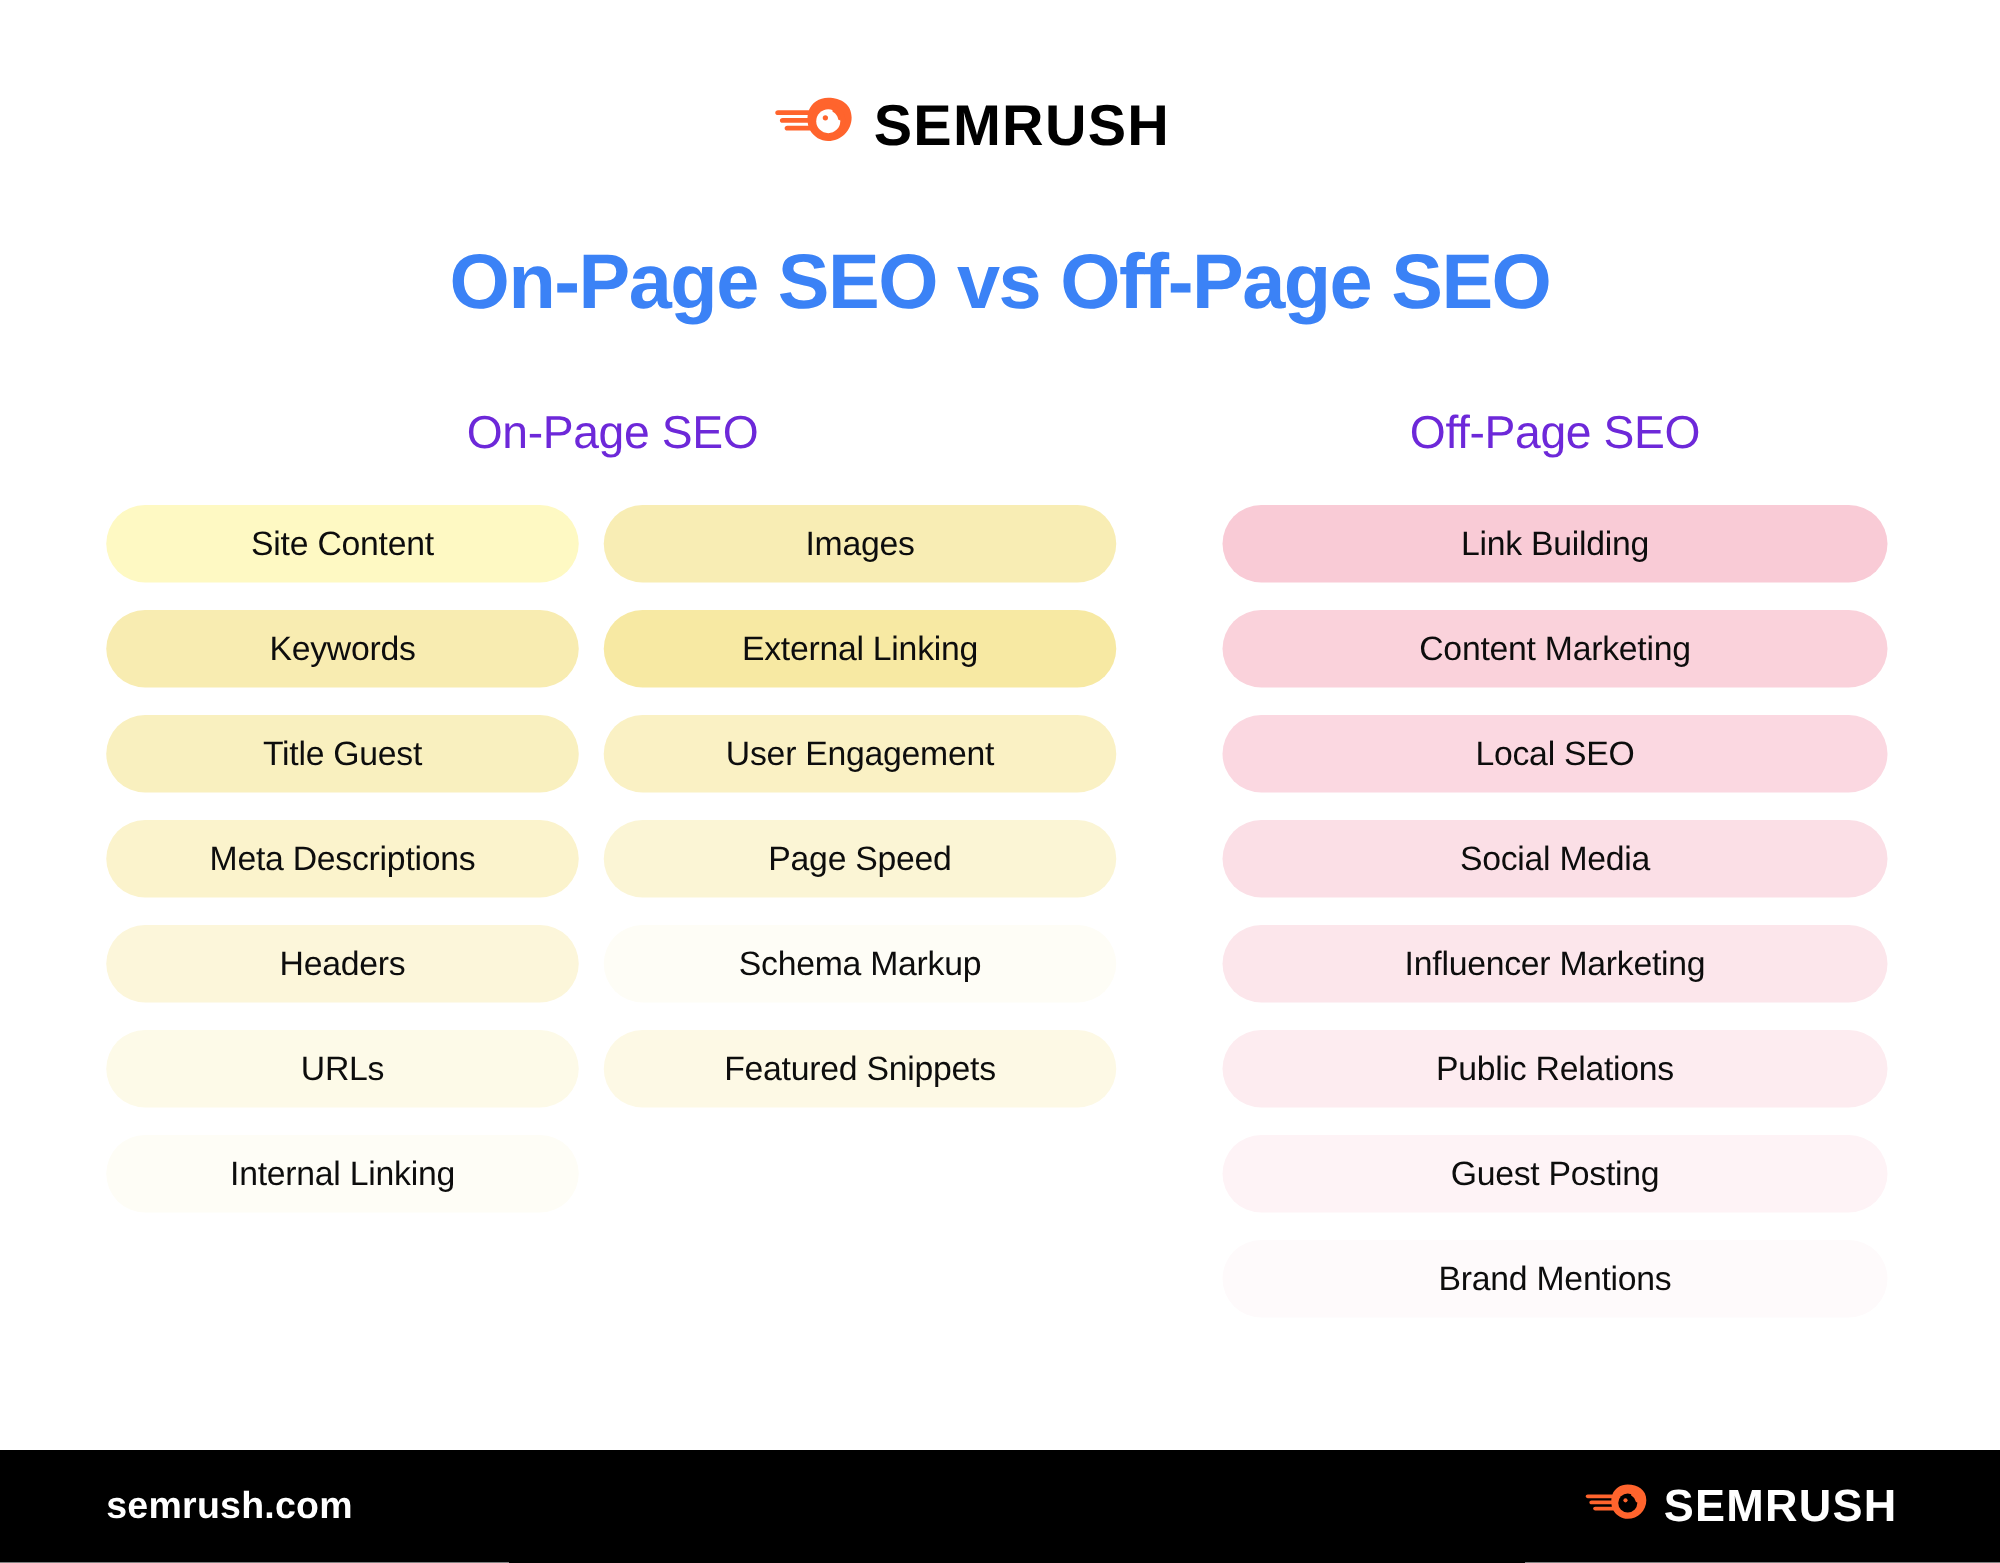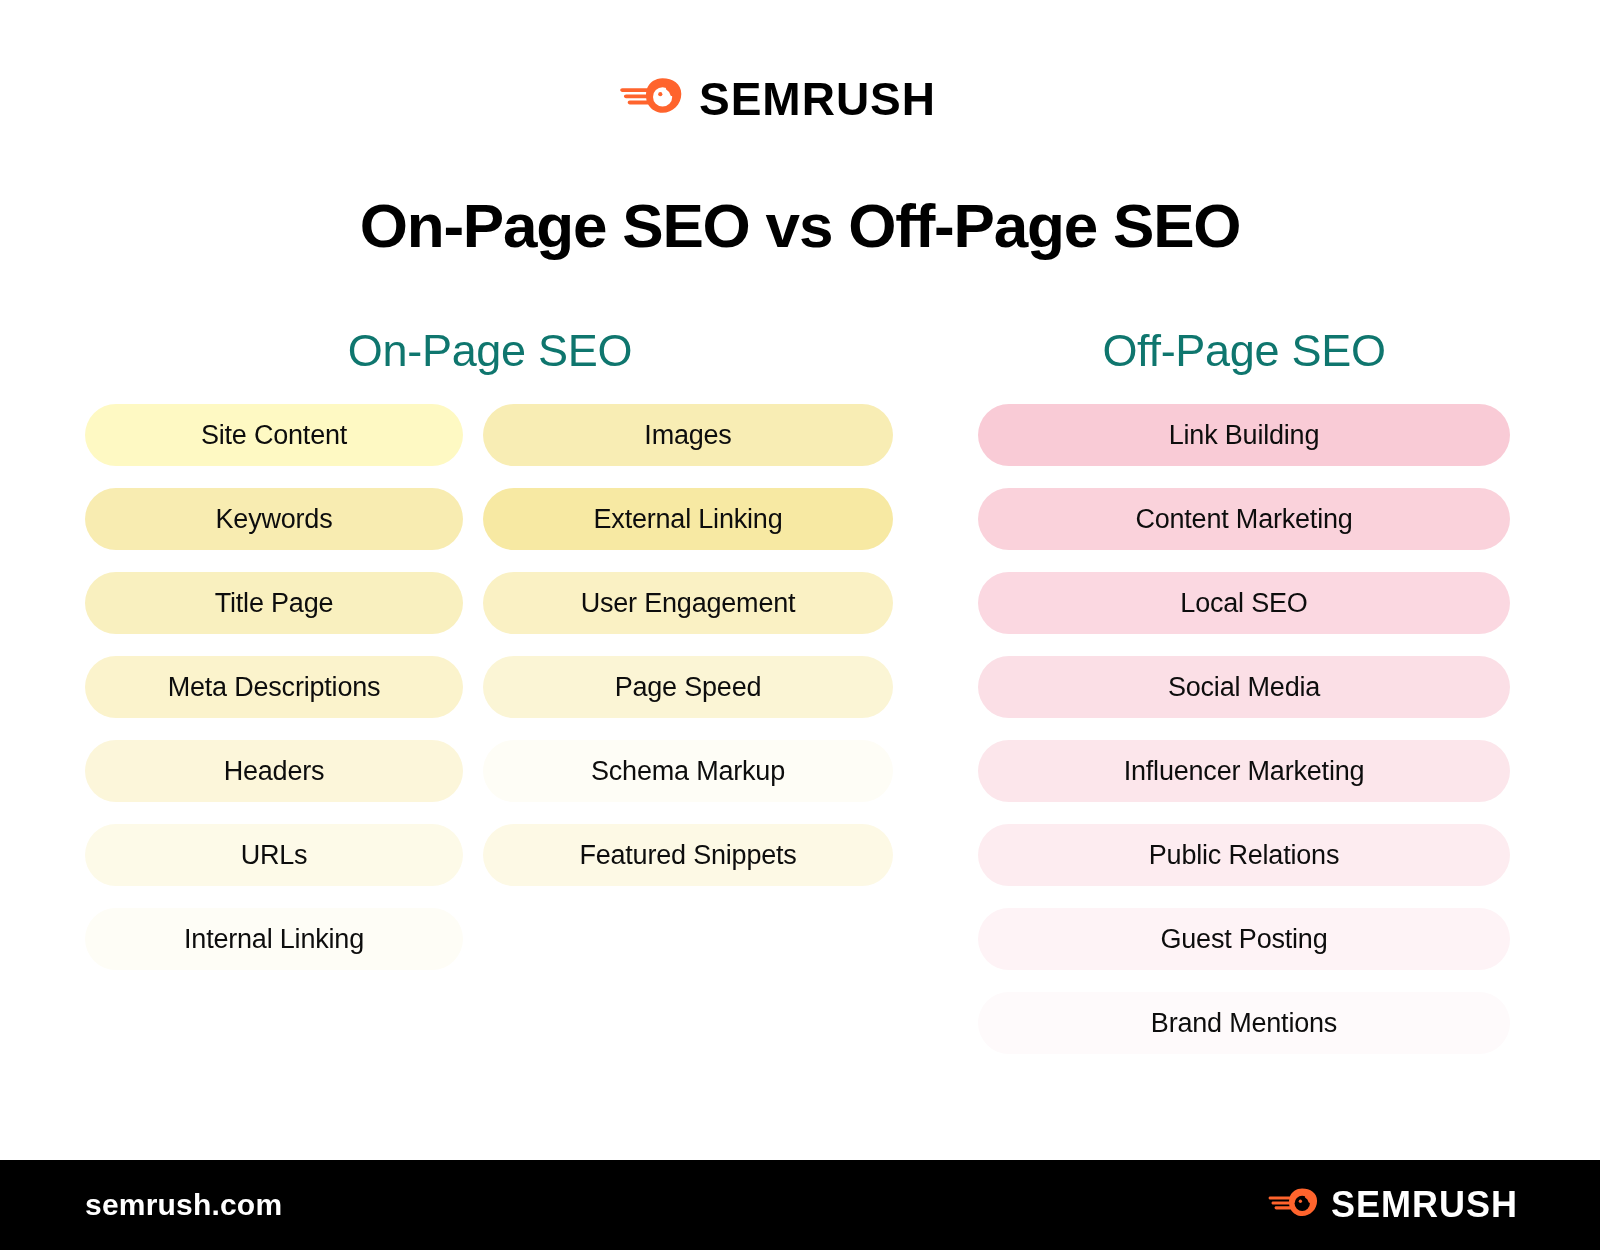--- a/index.html
+++ b/index.html
@@ -24,29 +24,29 @@
   }
   #header-logo{left:617px;top:74px;}
   #header-logo .wordmark{font-size:46px;color:#000000;margin-left:14px;letter-spacing:1px;}
 
   
   #page-title{
     position:absolute;left:0;top:192px;width:1600px;
     text-align:center;
     font-size:62px;font-weight:bold;
     letter-spacing:-1.2px;
-    color:#000000;
+    color:#3b82f6;
     line-height:1.1;
   }
 
   
   .col-heading{
     position:absolute;
-    font-size:45px;font-weight:400;
-    color:#0f766e;
+    font-size:37px;font-weight:400;
+    color:#6d28d9;
     text-align:center;
     letter-spacing:-0.3px;
   }
   #heading-onpage{left:85px;top:325px;width:810px;}
   #heading-offpage{left:978px;top:325px;width:532px;}
 
   
   .pill-col{position:absolute;}
   #col-onpage-a{left:85px;top:404px;width:378px;}
   #col-onpage-b{left:483px;top:404px;width:410px;}
@@ -102,21 +102,21 @@
   <div class="col-heading" id="heading-offpage">Off-Page SEO</div>
 
   <div class="pill-col" id="col-onpage-a">
       <div class="pill" style="background: #fef9c3;">
         <span>Site Content</span>
       </div>
       <div class="pill" style="background: rgb(248, 236, 177);">
         <span>Keywords</span>
       </div>
       <div class="pill" style="background: rgb(249, 240, 191);">
-        <span>Title Page</span>
+        <span>Title Guest</span>
       </div>
       <div class="pill" style="background: rgb(251, 243, 204);">
         <span>Meta Descriptions</span>
       </div>
       <div class="pill" style="background: rgb(252, 246, 218);">
         <span>Headers</span>
       </div>
       <div class="pill" style="background: rgb(253, 250, 232);">
         <span>URLs</span>
       </div>

